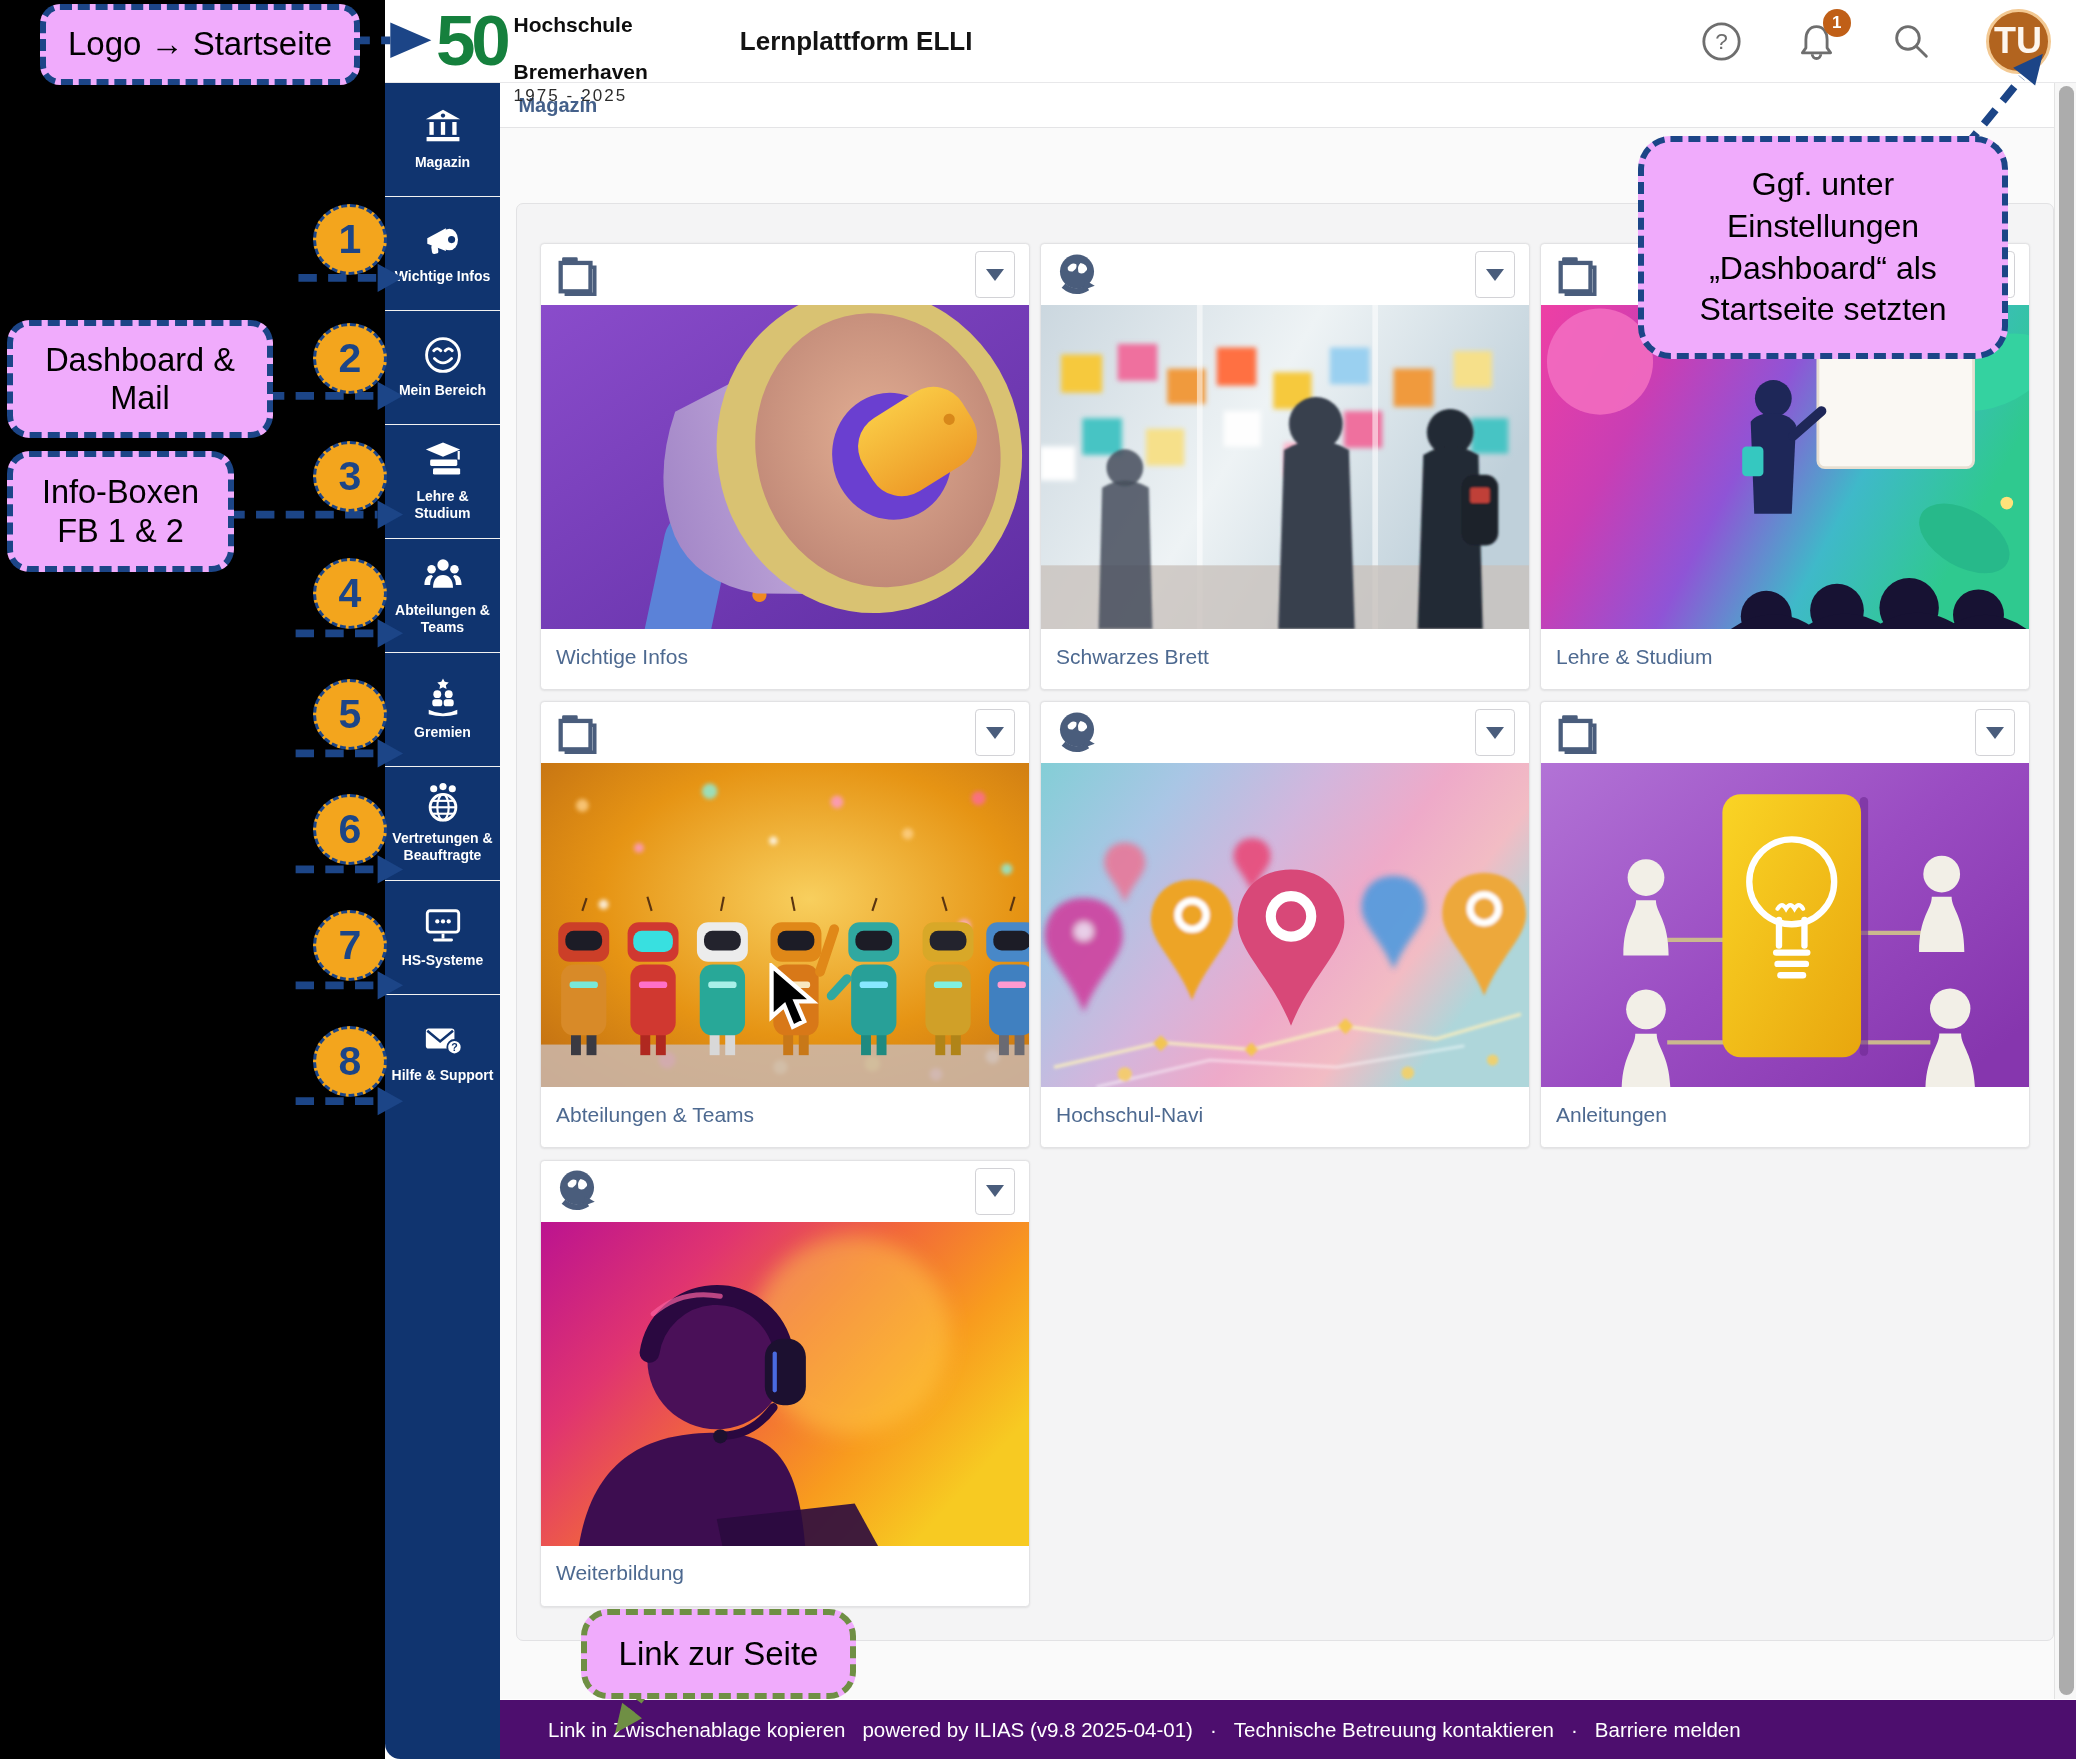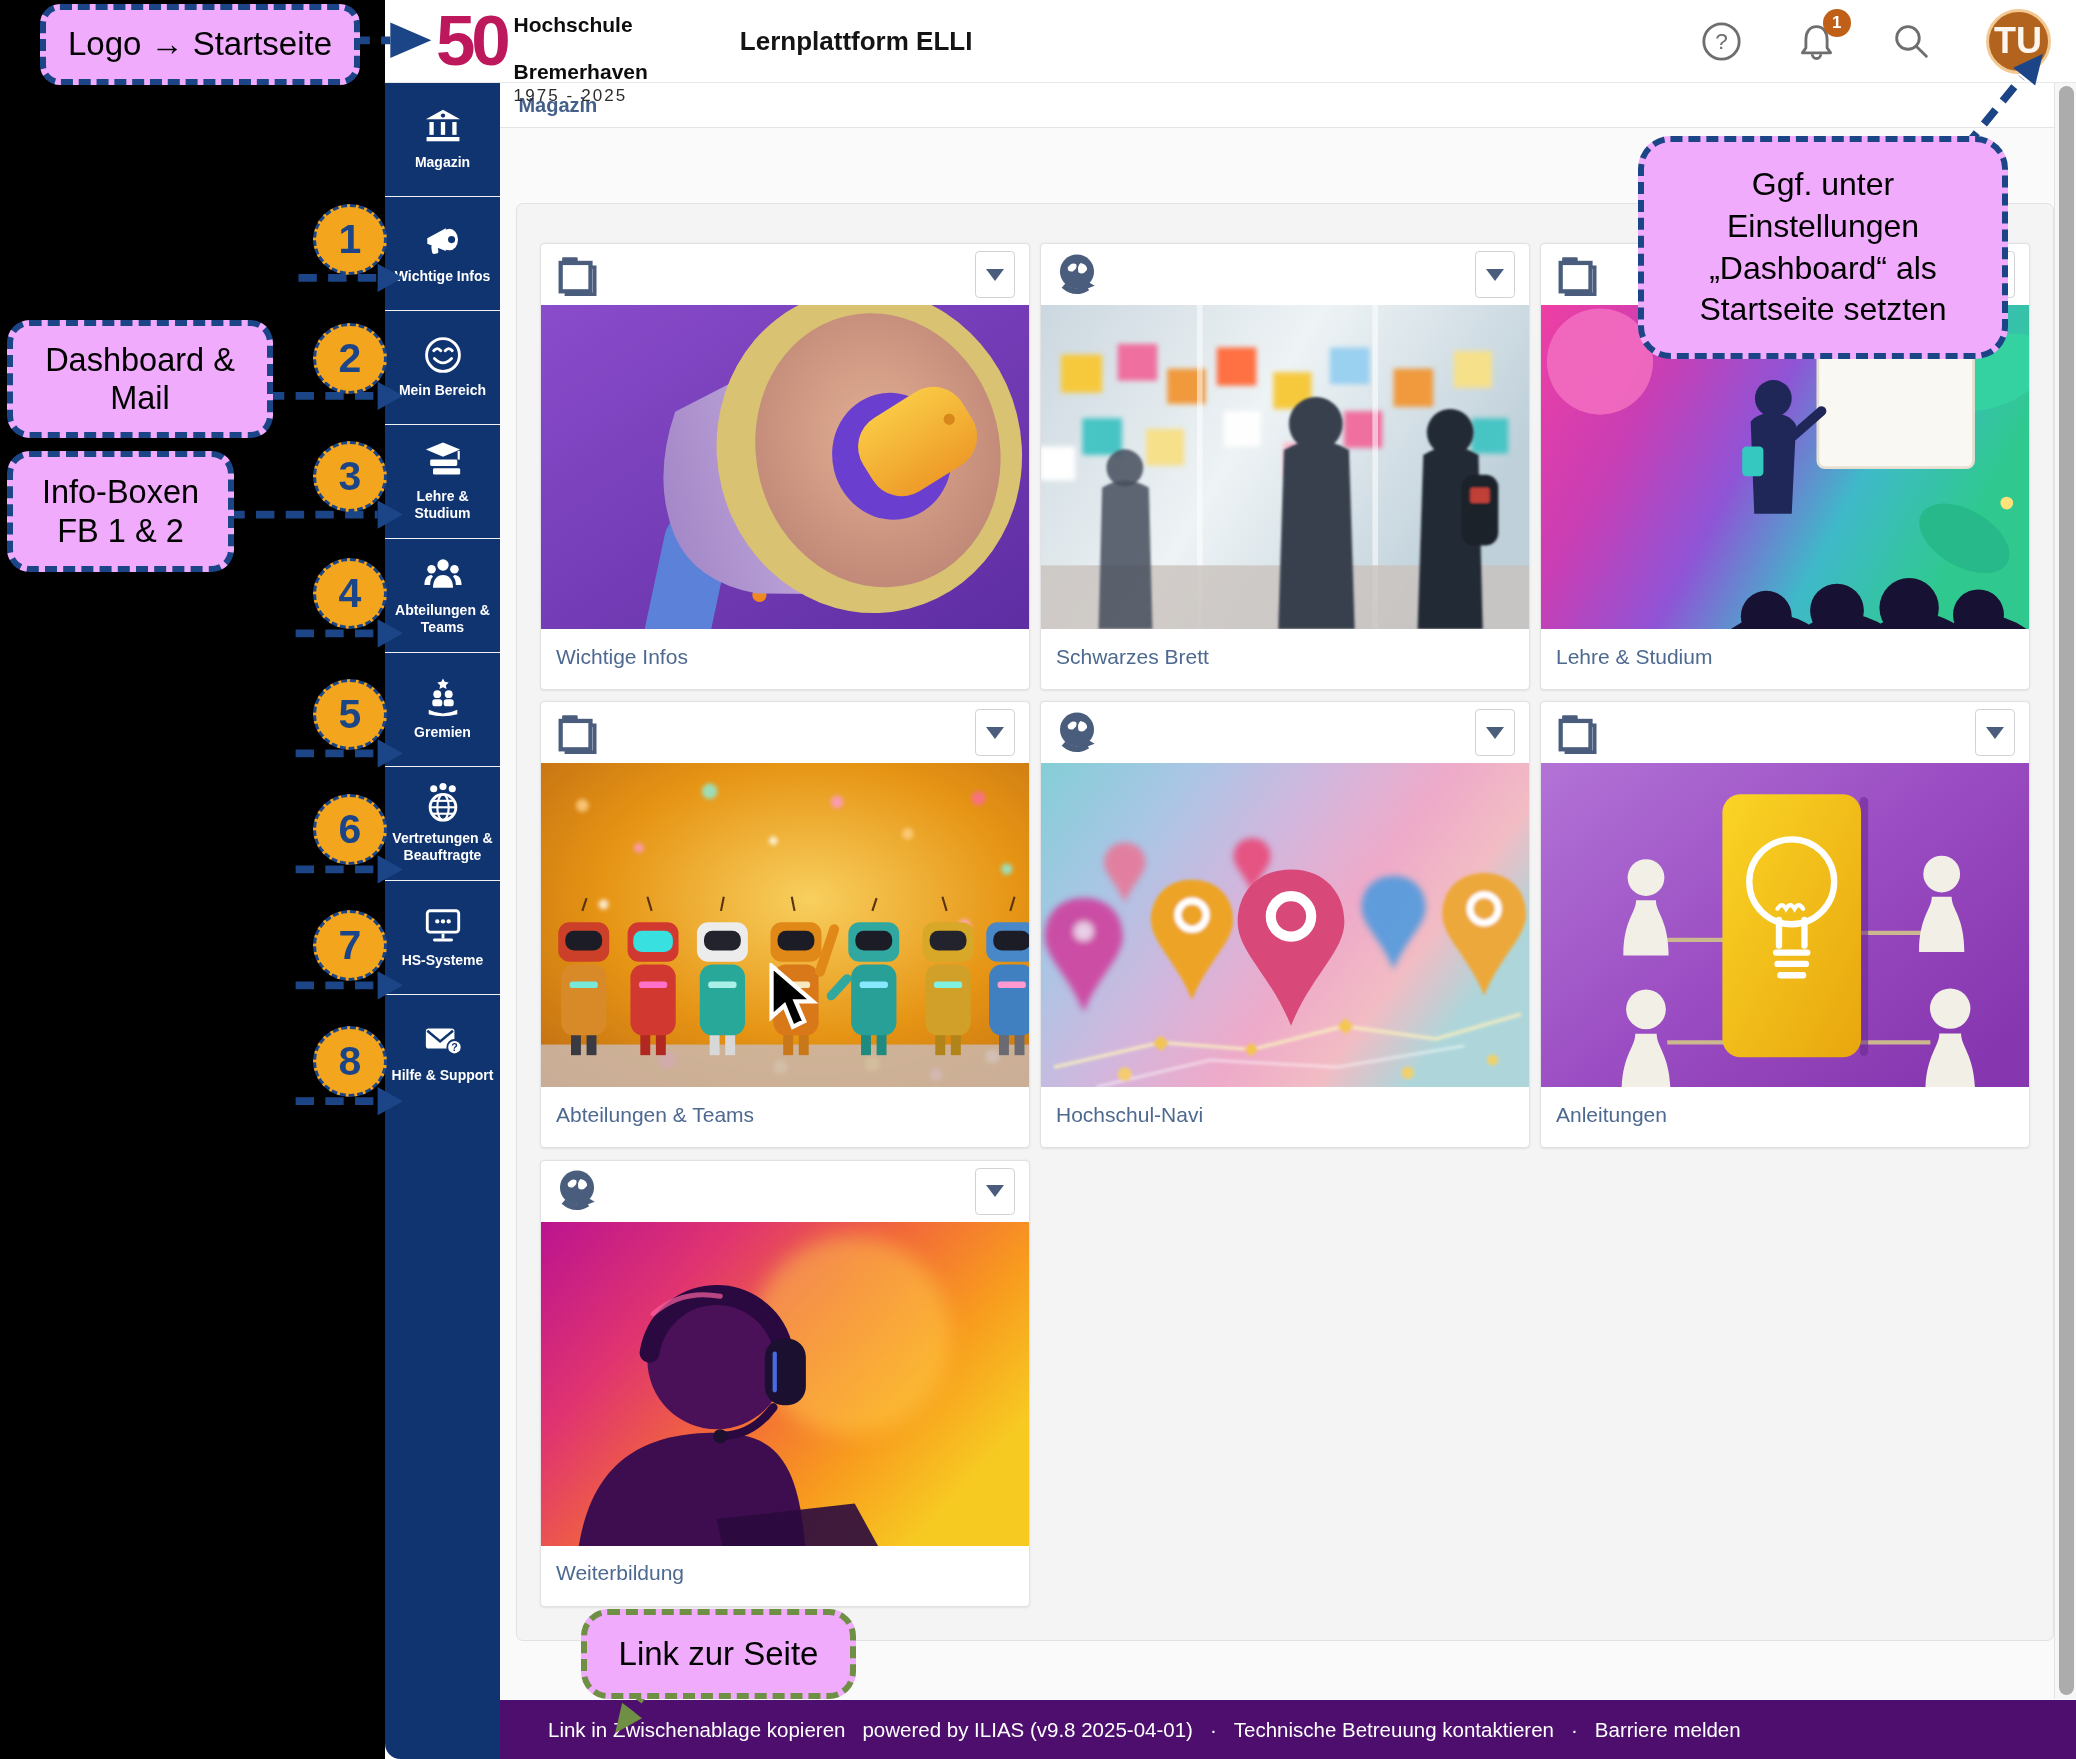--- a/index.html
+++ b/index.html
@@ -4,21 +4,21 @@
 <style>
   html,body{margin:0;padding:0;background:#000;}
   .stage{position:relative;width:2077px;height:1760px;overflow:hidden;background:#000;
          font-family:"Liberation Sans",sans-serif;}
   
   .appwin{position:absolute;left:385px;top:0;width:1691px;height:1760px;background:#fff;}
   
   .header{position:absolute;left:385px;top:0;width:1691px;height:83px;background:#fff;
           border-bottom:0.7px solid #e8e8ea;display:flex;align-items:center;z-index:5;box-sizing:border-box;}
   .logo{display:flex;align-items:center;margin-left:51px;cursor:pointer;}
-  .logo-big{font-size:71px;font-weight:800;color:#be185d;letter-spacing:-4.2px;line-height:.9;}
+  .logo-big{font-size:71px;font-weight:800;color:#15803d;letter-spacing:-4.2px;line-height:.9;}
   .logo-txt{margin-left:7px;margin-top:12.7px;}
   .logo-line{font-size:21px;font-weight:700;color:#0d0d0d;line-height:1.03;margin-top:25px;}
   .logo-years{font-size:17px;color:#2b2b2b;letter-spacing:2.1px;margin-top:3.5px;}
   .app-title{font-size:26px;font-weight:700;color:#141414;margin-left:92px;}
   .header-right{margin-left:auto;display:flex;align-items:center;gap:54px;margin-right:25.4px;}
   .hicon{width:41px;height:41px;display:block;cursor:pointer;}
   .bell-wrap{position:relative;}
   .badge{position:absolute;top:-11.3px;right:-14px;width:28px;height:28px;border-radius:50%;
          background:#c05f17;color:#fff;font-size:17px;font-weight:700;display:flex;
          align-items:center;justify-content:center;}

